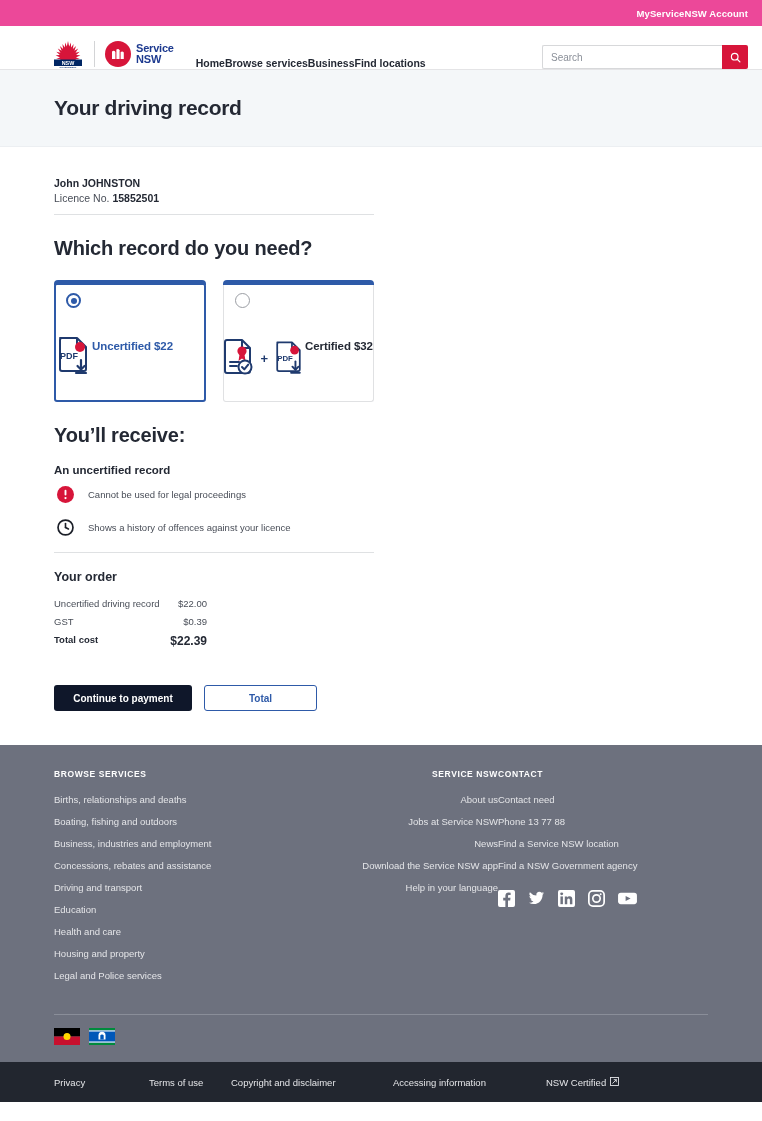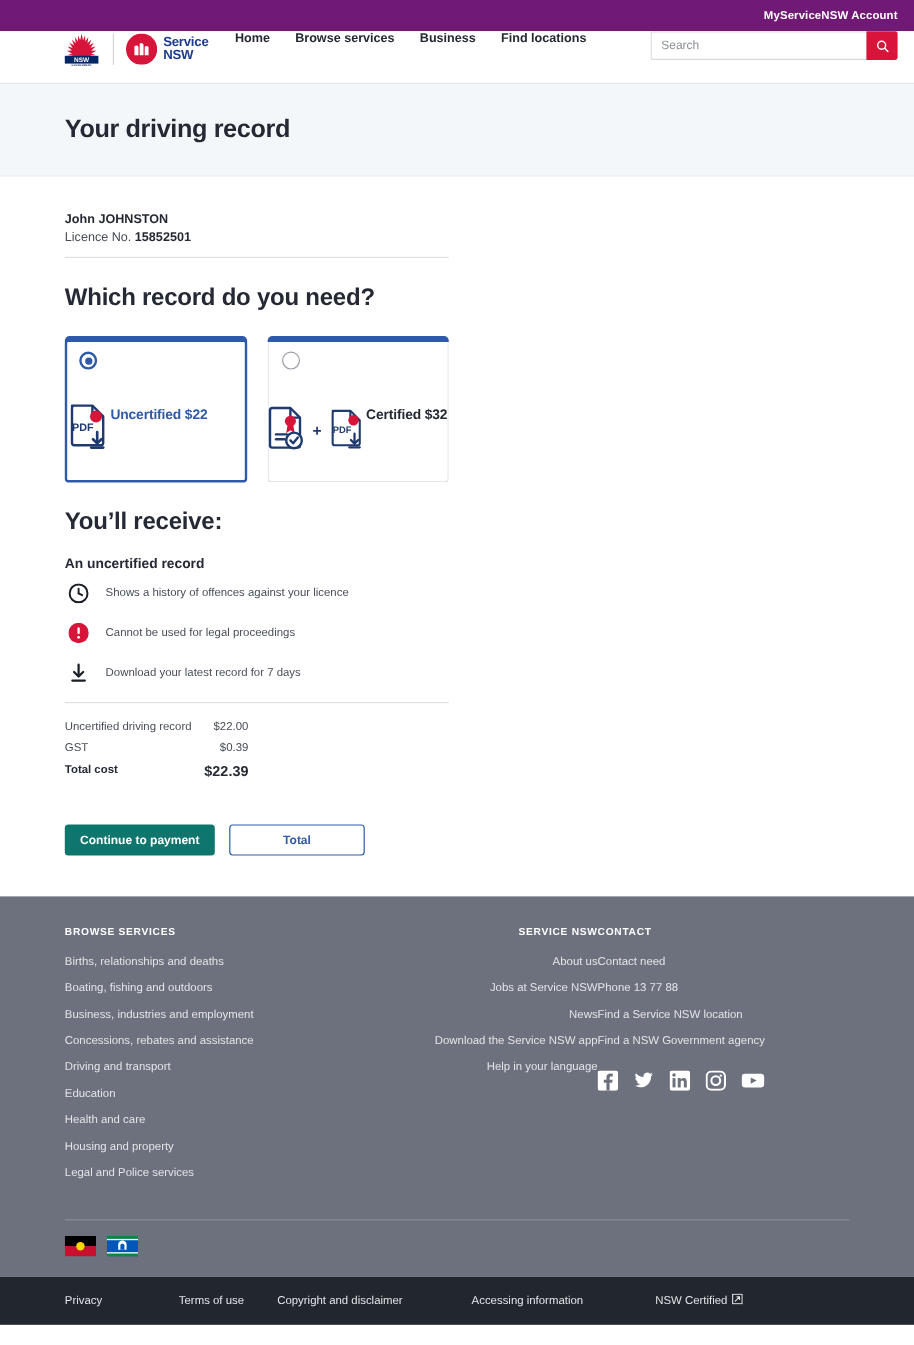--- a/index.html
+++ b/index.html
@@ -7,47 +7,47 @@
   body {
     width:762px; height:1121px;
     font-family:"Liberation Sans", sans-serif;
     background:#ffffff;
     color:#242934;
     overflow:hidden;
   }
 
   
   .utility-bar {
-    height:26px; background:#701a75;
+    height:26px; background:#ec4899;
     display:flex; align-items:center; justify-content:flex-end;
     padding-right:14px;
   }
   .utility-link {
     color:#ffffff; font-size:9.5px; font-weight:700; letter-spacing:.1px;
     text-decoration:none;
   }
 
   
   .header {
     height:44px; background:#ffffff;
-    display:flex; align-items:flex-start; padding:0 14px 0 52px;
+    display:flex; align-items:flex-end; padding:0 14px 0 52px;
     border-bottom:1px solid #e4e4e6;
   }
   .logo-group { display:flex; align-items:center; }
   .nsw-logo { width:32px; height:30px; display:block; }
   .logo-divider { width:1px; height:26px; background:#d3d4d6; margin:0 10px; }
   .svc-logo { display:flex; align-items:center; }
   .svc-badge { width:26px; height:26px; display:block; }
   .svc-word {
     margin-left:5px; color:#1d3a8f; font-weight:700; font-size:11px;
     line-height:11px; letter-spacing:-.2px;
   }
   .svc-word span { display:block; }
 
-  .nav { display:flex; align-items:center; margin-left:22px; gap:21px; }
+  .nav { display:flex; align-items:center; margin-left:22px; }
   .nav a {
     color:#242934; font-size:10.5px; font-weight:600; text-decoration:none;
     white-space:nowrap;
   }
 
   .search-wrap {
     margin-left:auto; display:flex; align-items:center;
     width:206px; height:24px;
   }
   .search-input {
@@ -139,21 +139,21 @@
   .order-row.total { color:#242934; font-weight:700; margin-top:3px; }
   .order-row.total .val { font-size:12px; }
 
   
   .btn-row { display:flex; gap:12px; margin-top:37px; }
   .btn {
     height:26px; border-radius:3px; font-size:10px; font-weight:700;
     font-family:"Liberation Sans", sans-serif; cursor:pointer;
     display:flex; align-items:center; justify-content:center;
   }
-  .btn-primary { background:#0f766e; color:#fff; border:none; width:125px; }
+  .btn-primary { background:#0f172a; color:#fff; border:none; width:138px; }
   .btn-secondary { background:#fff; color:#2e5aa8; border:1.5px solid #2e5aa8; width:113px; }
 
   
   .footer { margin-top:34px; background:#6d717e; padding:24px 54px 0 54px; }
   .footer-cols { display:flex; }
   .fcol-1 { width:222px; }
   .fcol-2 { width:222px;text-align:right; }
   .fcol-3 { flex:1; }
   .fhead {
     font-size:8.5px; font-weight:700; color:#ffffff; letter-spacing:.6px;
@@ -302,51 +302,42 @@
       </div>
     </div>
 
     <h2 class="section-h">You’ll receive:</h2>
     <div class="sub-h">An uncertified record</div>
 
     <div class="receive-list">
       <div class="receive-row">
         <span class="receive-icon">
           <svg width="17" height="17" viewBox="0 0 18 18">
+            <circle cx="9" cy="9" r="9" fill="#d7153a"></circle>
+            <rect x="8" y="4" width="2" height="6" rx="1" fill="#ffffff"></rect>
+            <circle cx="9" cy="12.8" r="1.2" fill="#ffffff"></circle>
+          </svg>
+        </span>
+        <span class="receive-text">Cannot be used for legal proceedings</span>
+      </div>
+      <div class="receive-row">
+        <span class="receive-icon">
+          <svg width="17" height="17" viewBox="0 0 18 18">
             <circle cx="9" cy="9" r="7.9" fill="#ffffff" stroke="#1b1f28" stroke-width="1.8"></circle>
             <line x1="9" y1="9" x2="9" y2="4.8" stroke="#1b1f28" stroke-width="1.7" stroke-linecap="round"></line>
             <line x1="9" y1="9" x2="12.1" y2="10.6" stroke="#1b1f28" stroke-width="1.7" stroke-linecap="round"></line>
           </svg>
         </span>
         <span class="receive-text">Shows a history of offences against your licence</span>
       </div>
-      <div class="receive-row">
-        <span class="receive-icon">
-          <svg width="17" height="17" viewBox="0 0 18 18">
-            <circle cx="9" cy="9" r="9" fill="#d7153a"></circle>
-            <rect x="8" y="4" width="2" height="6" rx="1" fill="#ffffff"></rect>
-            <circle cx="9" cy="12.8" r="1.2" fill="#ffffff"></circle>
-          </svg>
-        </span>
-        <span class="receive-text">Cannot be used for legal proceedings</span>
-      </div>
-      <div class="receive-row">
-        <span class="receive-icon">
-          <svg width="17" height="17" viewBox="0 0 18 18">
-            <line x1="9" y1="2" x2="9" y2="12" stroke="#1b1f28" stroke-width="2" stroke-linecap="round"></line>
-            <path d="M5 8.5 L9 12.5 L13 8.5" fill="none" stroke="#1b1f28" stroke-width="2" stroke-linecap="round" stroke-linejoin="round"></path>
-            <line x1="3.5" y1="16" x2="14.5" y2="16" stroke="#1b1f28" stroke-width="2" stroke-linecap="round"></line>
-          </svg>
-        </span>
-        <span class="receive-text">Download your latest record for 7 days</span>
-      </div>
     </div>
 
     <div class="rule2"></div>
 
+    <div class="order-h">Your order</div>
     <div class="order-table">
       <div class="order-row">
         <span>Uncertified driving record</span>
         <span class="val">$22.00</span>
       </div>
       <div class="order-row">
         <span>GST</span>
         <span class="val">$0.39</span>
       </div>
       <div class="order-row total">

